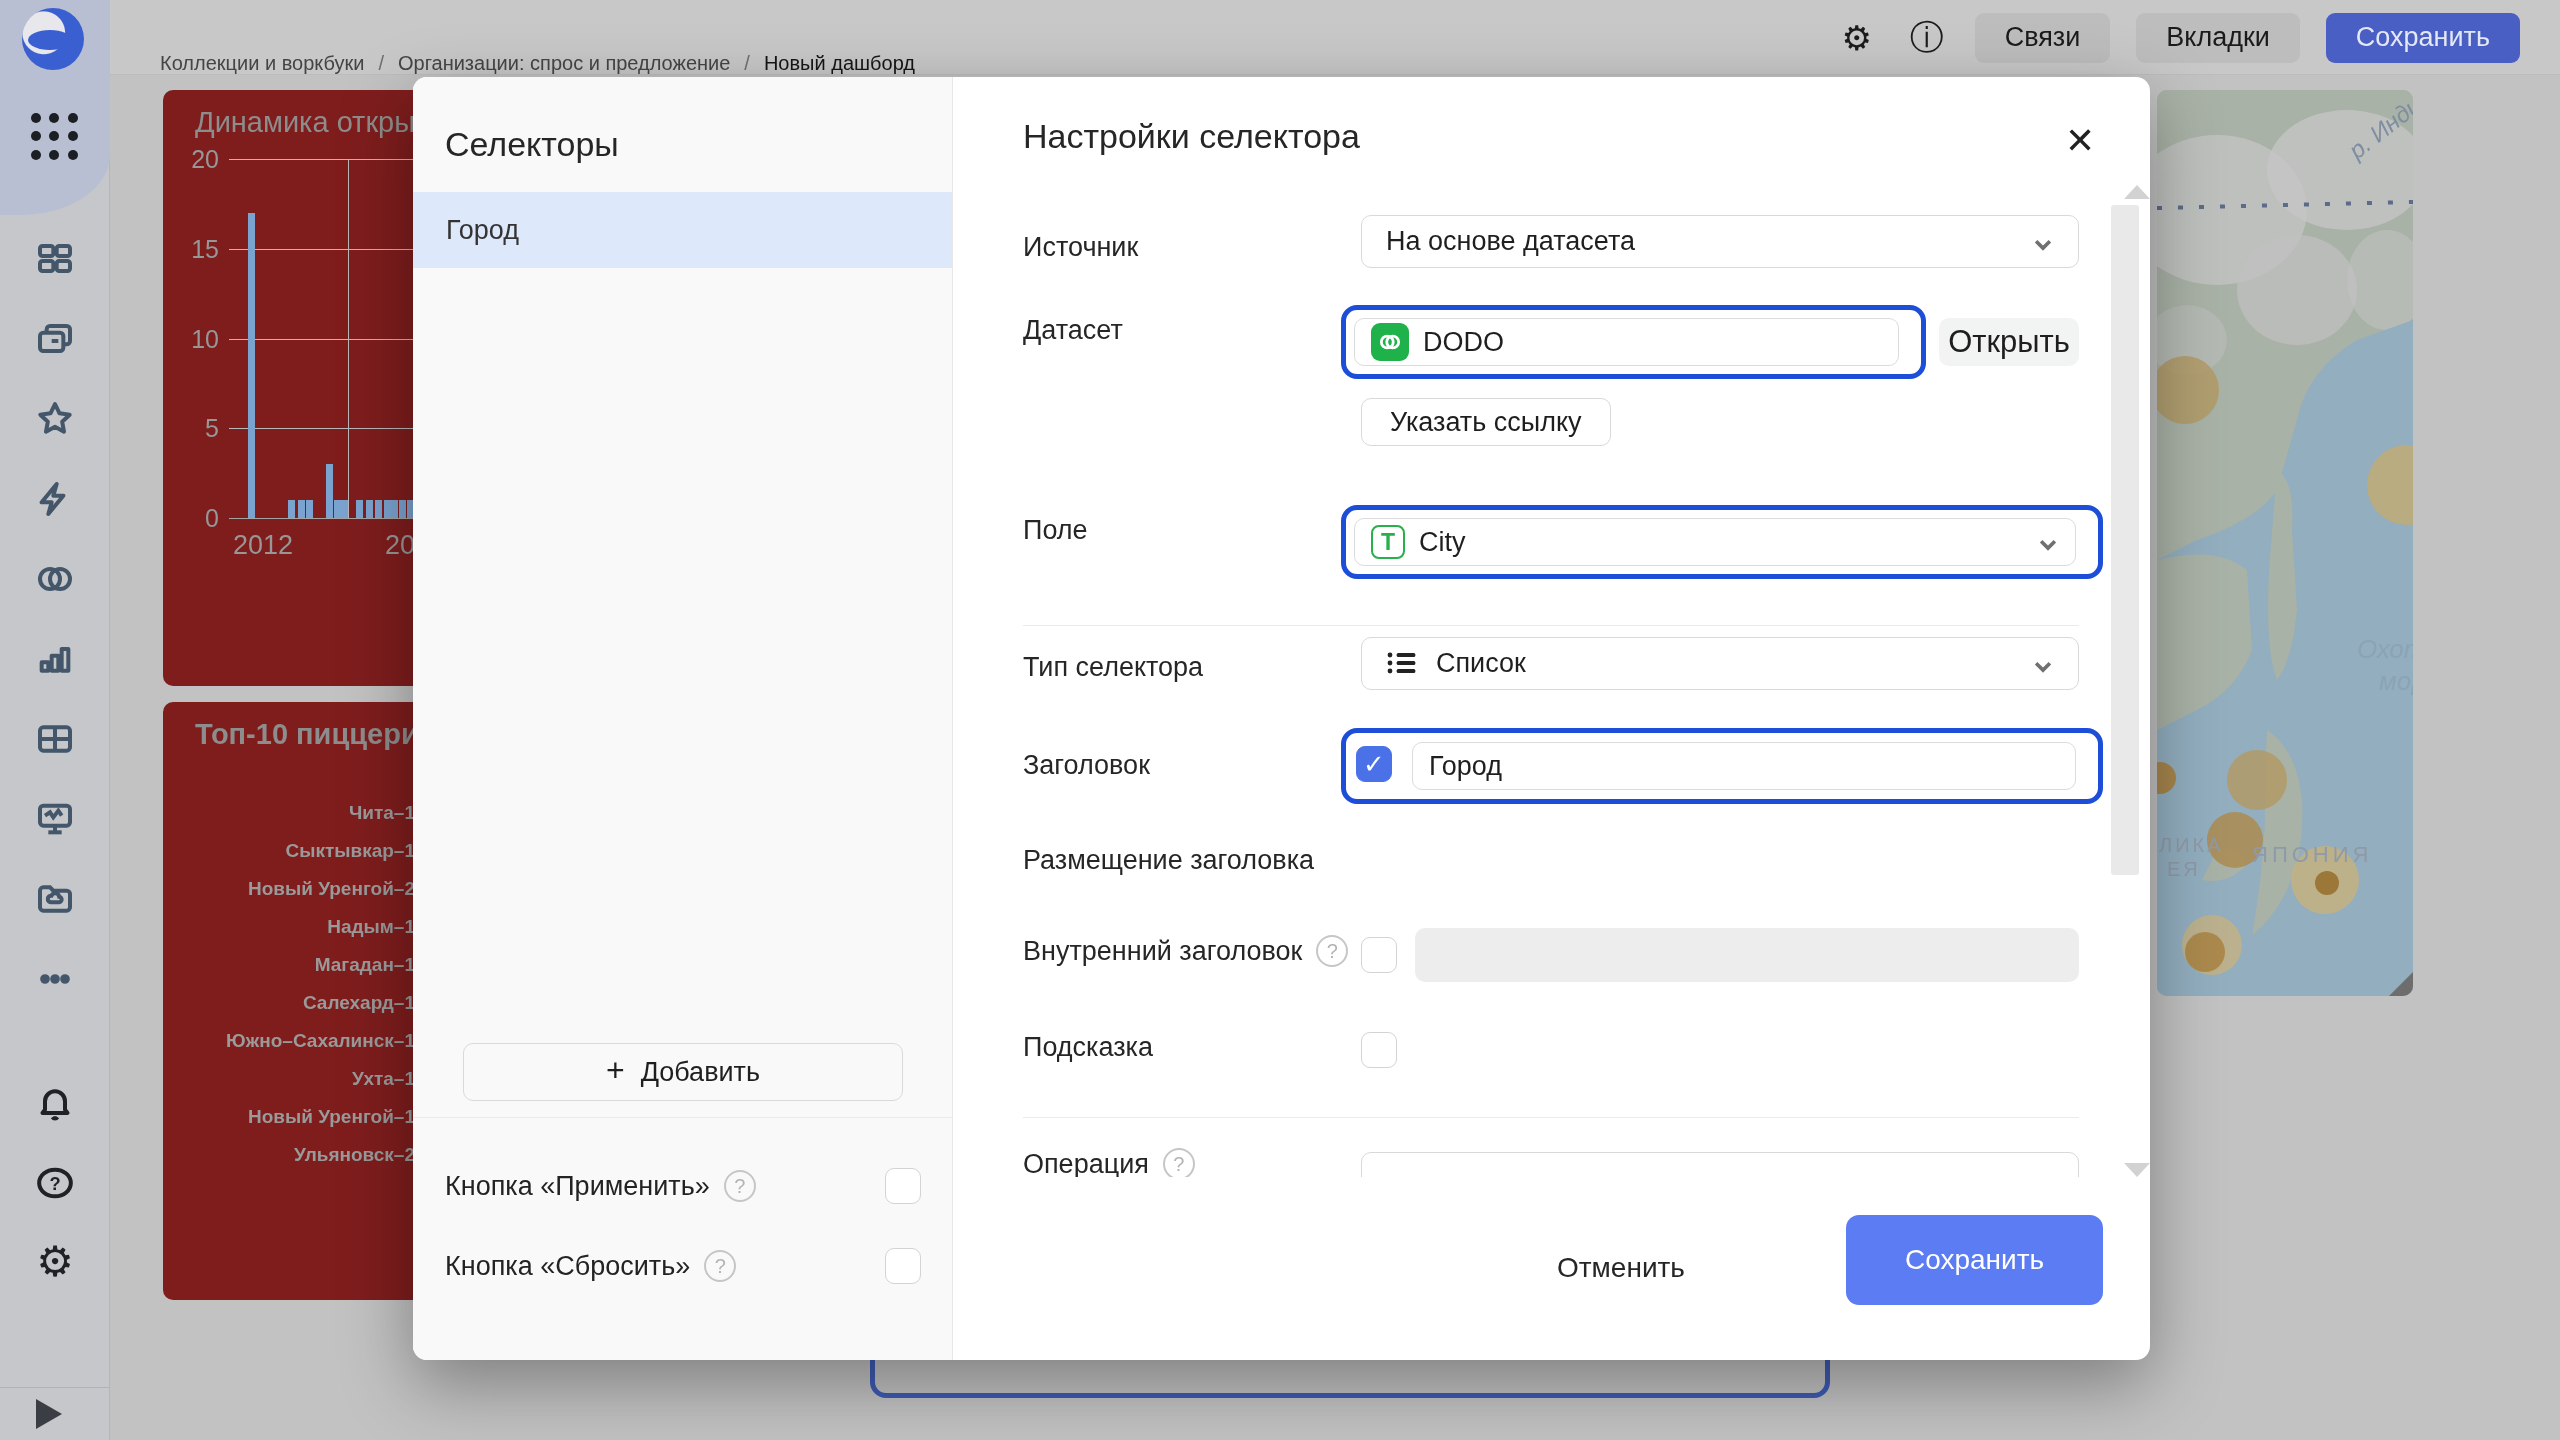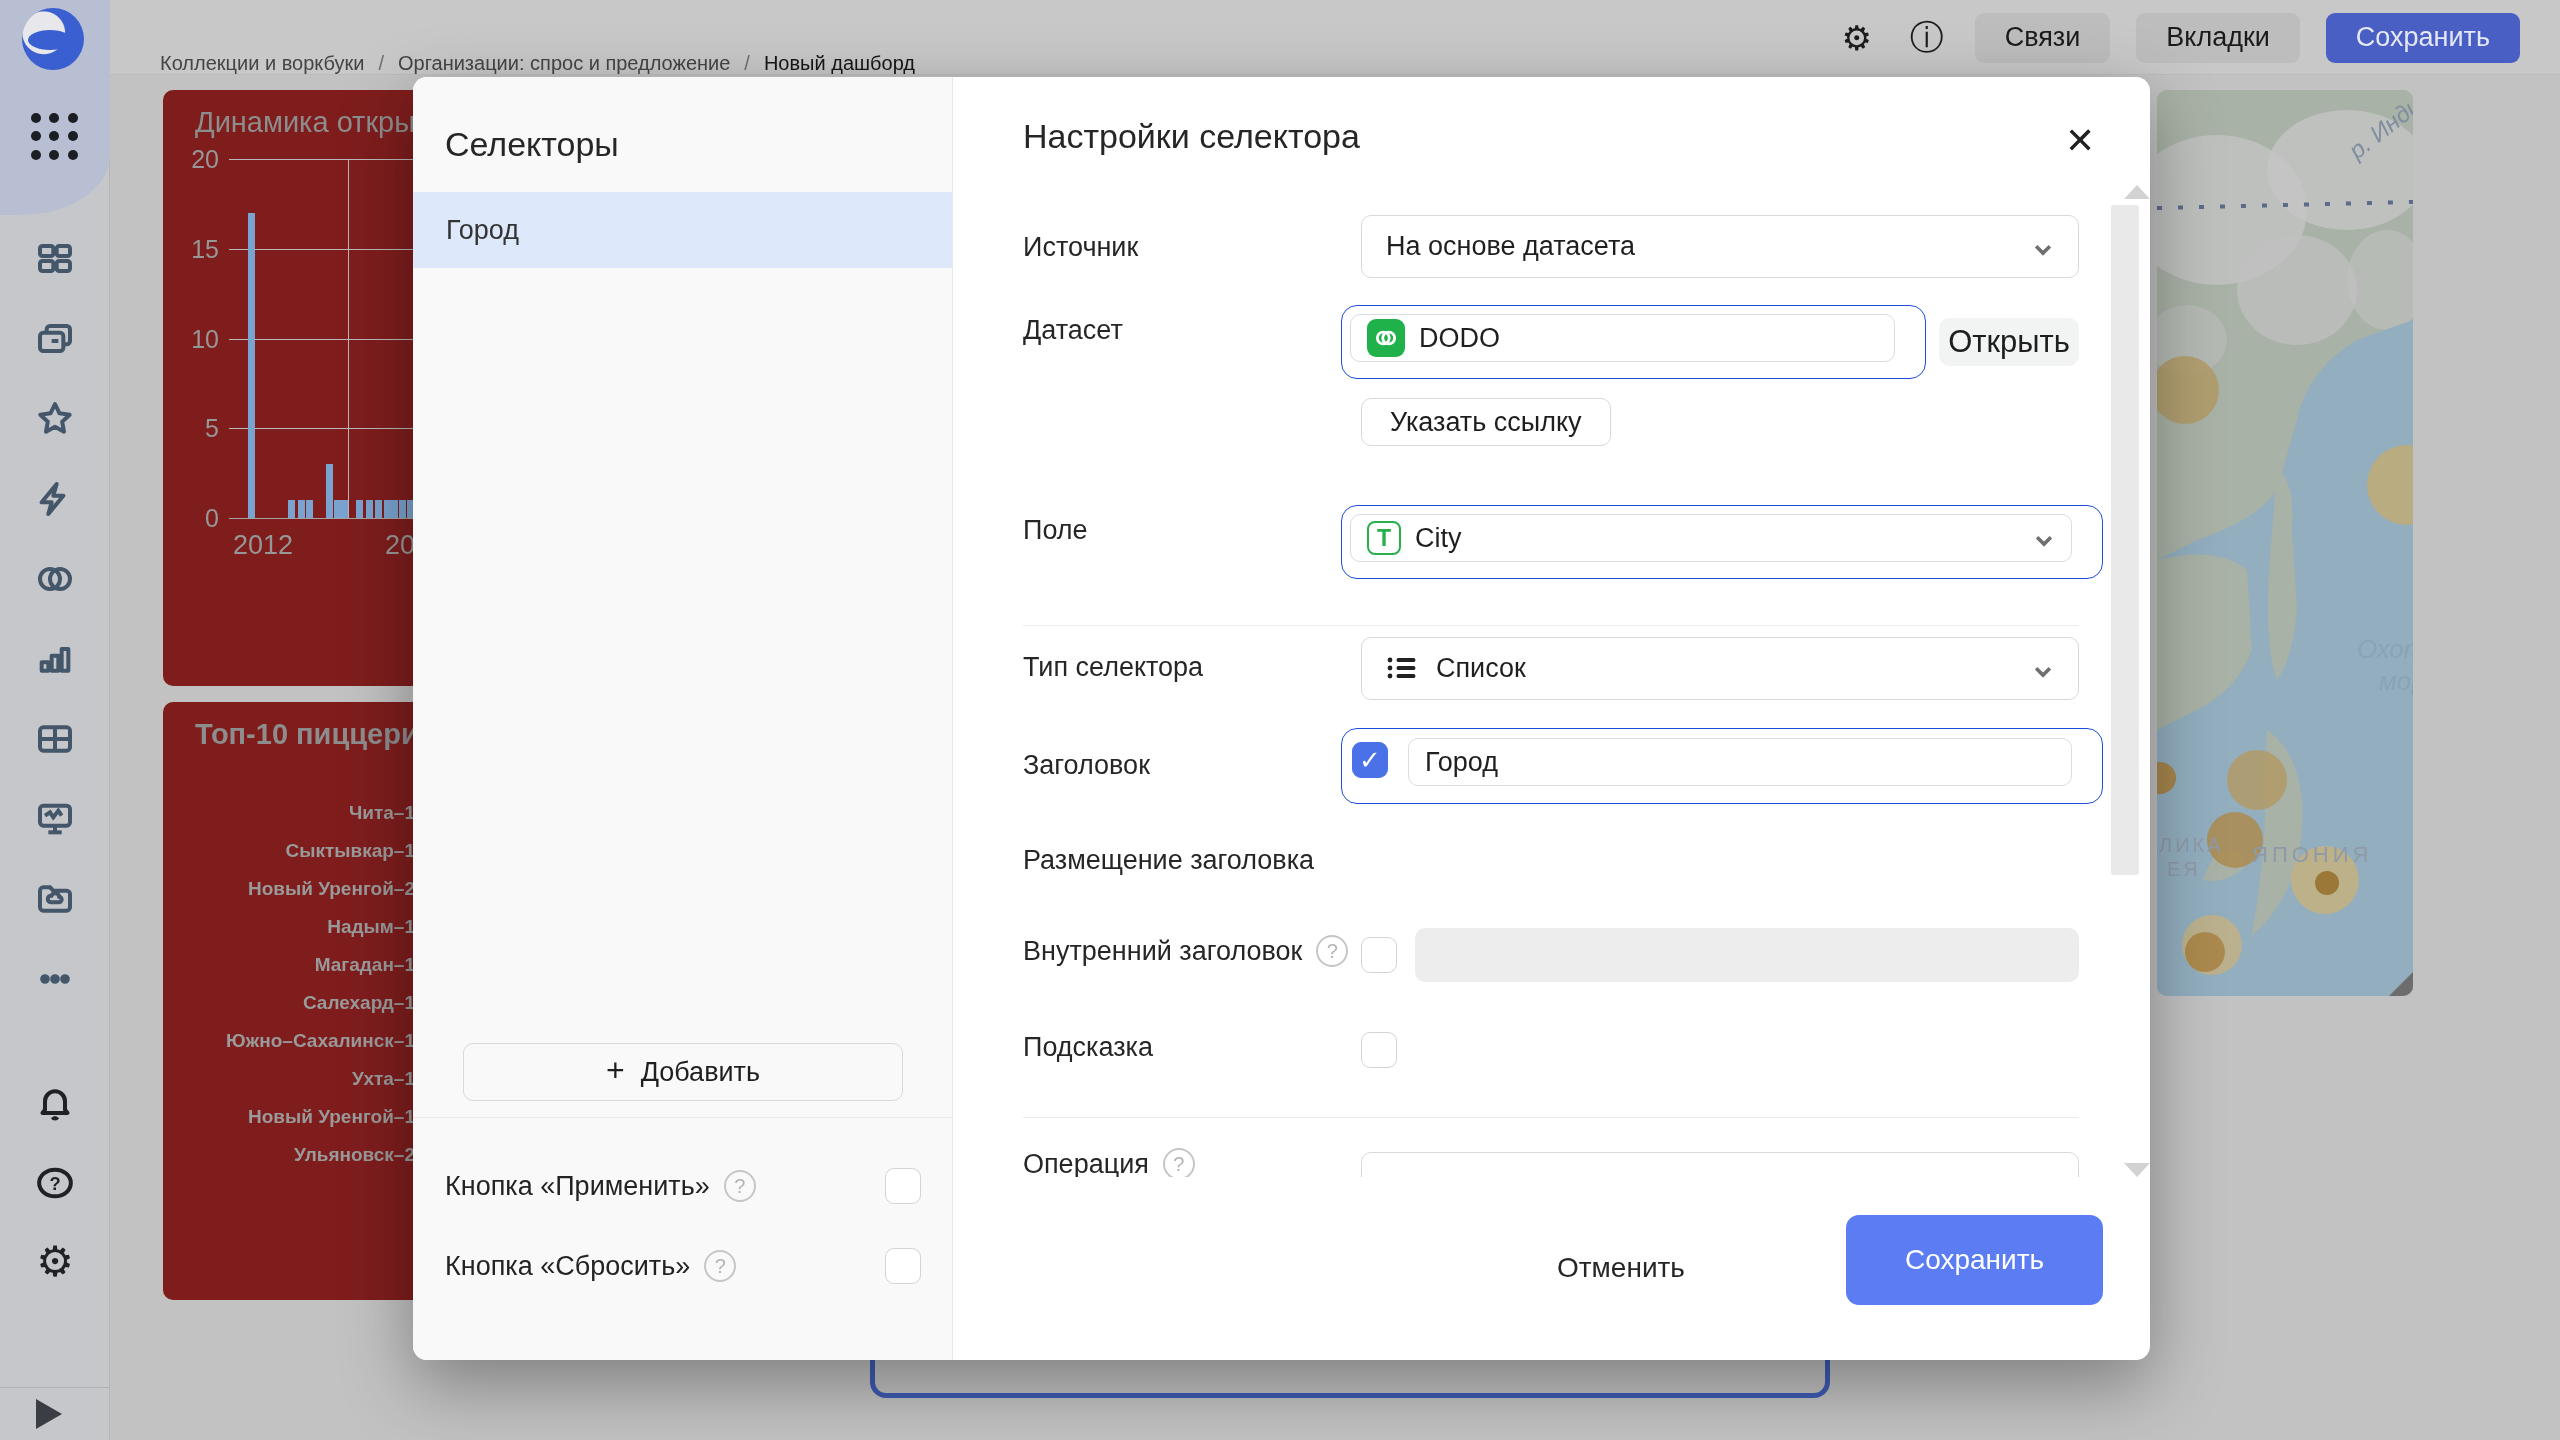--- a/index.html
+++ b/index.html
@@ -62,24 +62,24 @@
   .pl-row { position:absolute; left:32px; width:476px; height:44px; display:flex; align-items:center; font-size:27px; color:#232323; }
   .help-circ { width:32px; height:32px; border:2px solid #c6c6c6; border-radius:50%; color:#b3b3b3; font-size:20px; display:flex; align-items:center; justify-content:center; margin-left:14px; flex:none; }
   .checkbox { width:36px; height:36px; border:1px solid #d4d4d4; border-radius:9px; background:#fff; flex:none; }
   .pl-row .checkbox { margin-left:auto; }
 
   .panel-right { position:relative; flex:1; }
   .pr-title { position:absolute; left:70px; top:40px; font-size:34px; font-weight:500; color:#262626; }
   .close-x { position:absolute; right:48px; top:42px; width:44px; height:44px; font-size:36px; color:#222; display:flex; align-items:center; justify-content:center; cursor:pointer; }
   .settings-scroll { position:absolute; left:0; top:113px; width:1160px; height:987px; overflow:hidden; }
   .row-label { position:absolute; left:70px; font-size:27px; color:#262626; display:flex; align-items:center; white-space:nowrap; }
-  .control { position:absolute; left:408px; width:718px; height:63px; border:1px solid #d9d9d9; border-radius:10px; background:#fff; display:flex; align-items:center; padding:0 24px; font-size:27px; color:#1f1f1f; gap:16px; }
+  .control { position:absolute; left:408px; width:718px; height:53px; border:1px solid #d9d9d9; border-radius:10px; background:#fff; display:flex; align-items:center; padding:0 24px; font-size:27px; color:#1f1f1f; gap:16px; }
   .chev { margin-left:auto; width:22px; height:22px; flex:none; }
   .chev svg { stroke:#707070; fill:none; stroke-width:2.6; }
-  .focus-ring { position:absolute; border:1px solid #1d4ed8; border-radius:16px; }
+  .focus-ring { position:absolute; border:5px solid #1d4ed8; border-radius:16px; }
   .inner-input { border:1px solid #dcdcdc; border-radius:10px; background:#fff; height:48px; display:flex; align-items:center; padding:0 16px; font-size:27px; color:#1f1f1f; gap:14px; }
   .ds-icon { width:38px; height:38px; border-radius:9px; background:#1fb24a; display:flex; align-items:center; justify-content:center; flex:none; }
   .ds-icon svg { stroke:#fff; fill:none; stroke-width:2.6; }
   .fld-icon { width:34px; height:34px; border:2.5px solid #27b04c; border-radius:8px; color:#27b04c; font-size:23px; font-weight:700; display:flex; align-items:center; justify-content:center; flex:none; }
   .gray-btn { position:absolute; height:48px; background:#f2f3f3; border-radius:10px; border:none; font-size:31px; color:#1e1e1e; display:flex; align-items:center; justify-content:center; }
   .outline-btn { position:absolute; height:48px; background:#fff; border:1px solid #d9d9d9; border-radius:10px; font-size:27px; color:#1e1e1e; display:flex; align-items:center; justify-content:center; padding:0 28px; }
   .list-icon { width:34px; height:30px; flex:none; }
   .list-icon svg { stroke:#222; fill:#222; stroke-width:0; }
   .checkbox.checked { background:#4b71e9; border-color:#4b71e9; color:#fff; font-size:26px; display:flex; align-items:center; justify-content:center; }
   .divider-h { position:absolute; left:70px; width:1056px; height:1px; background:#ebebeb; }

